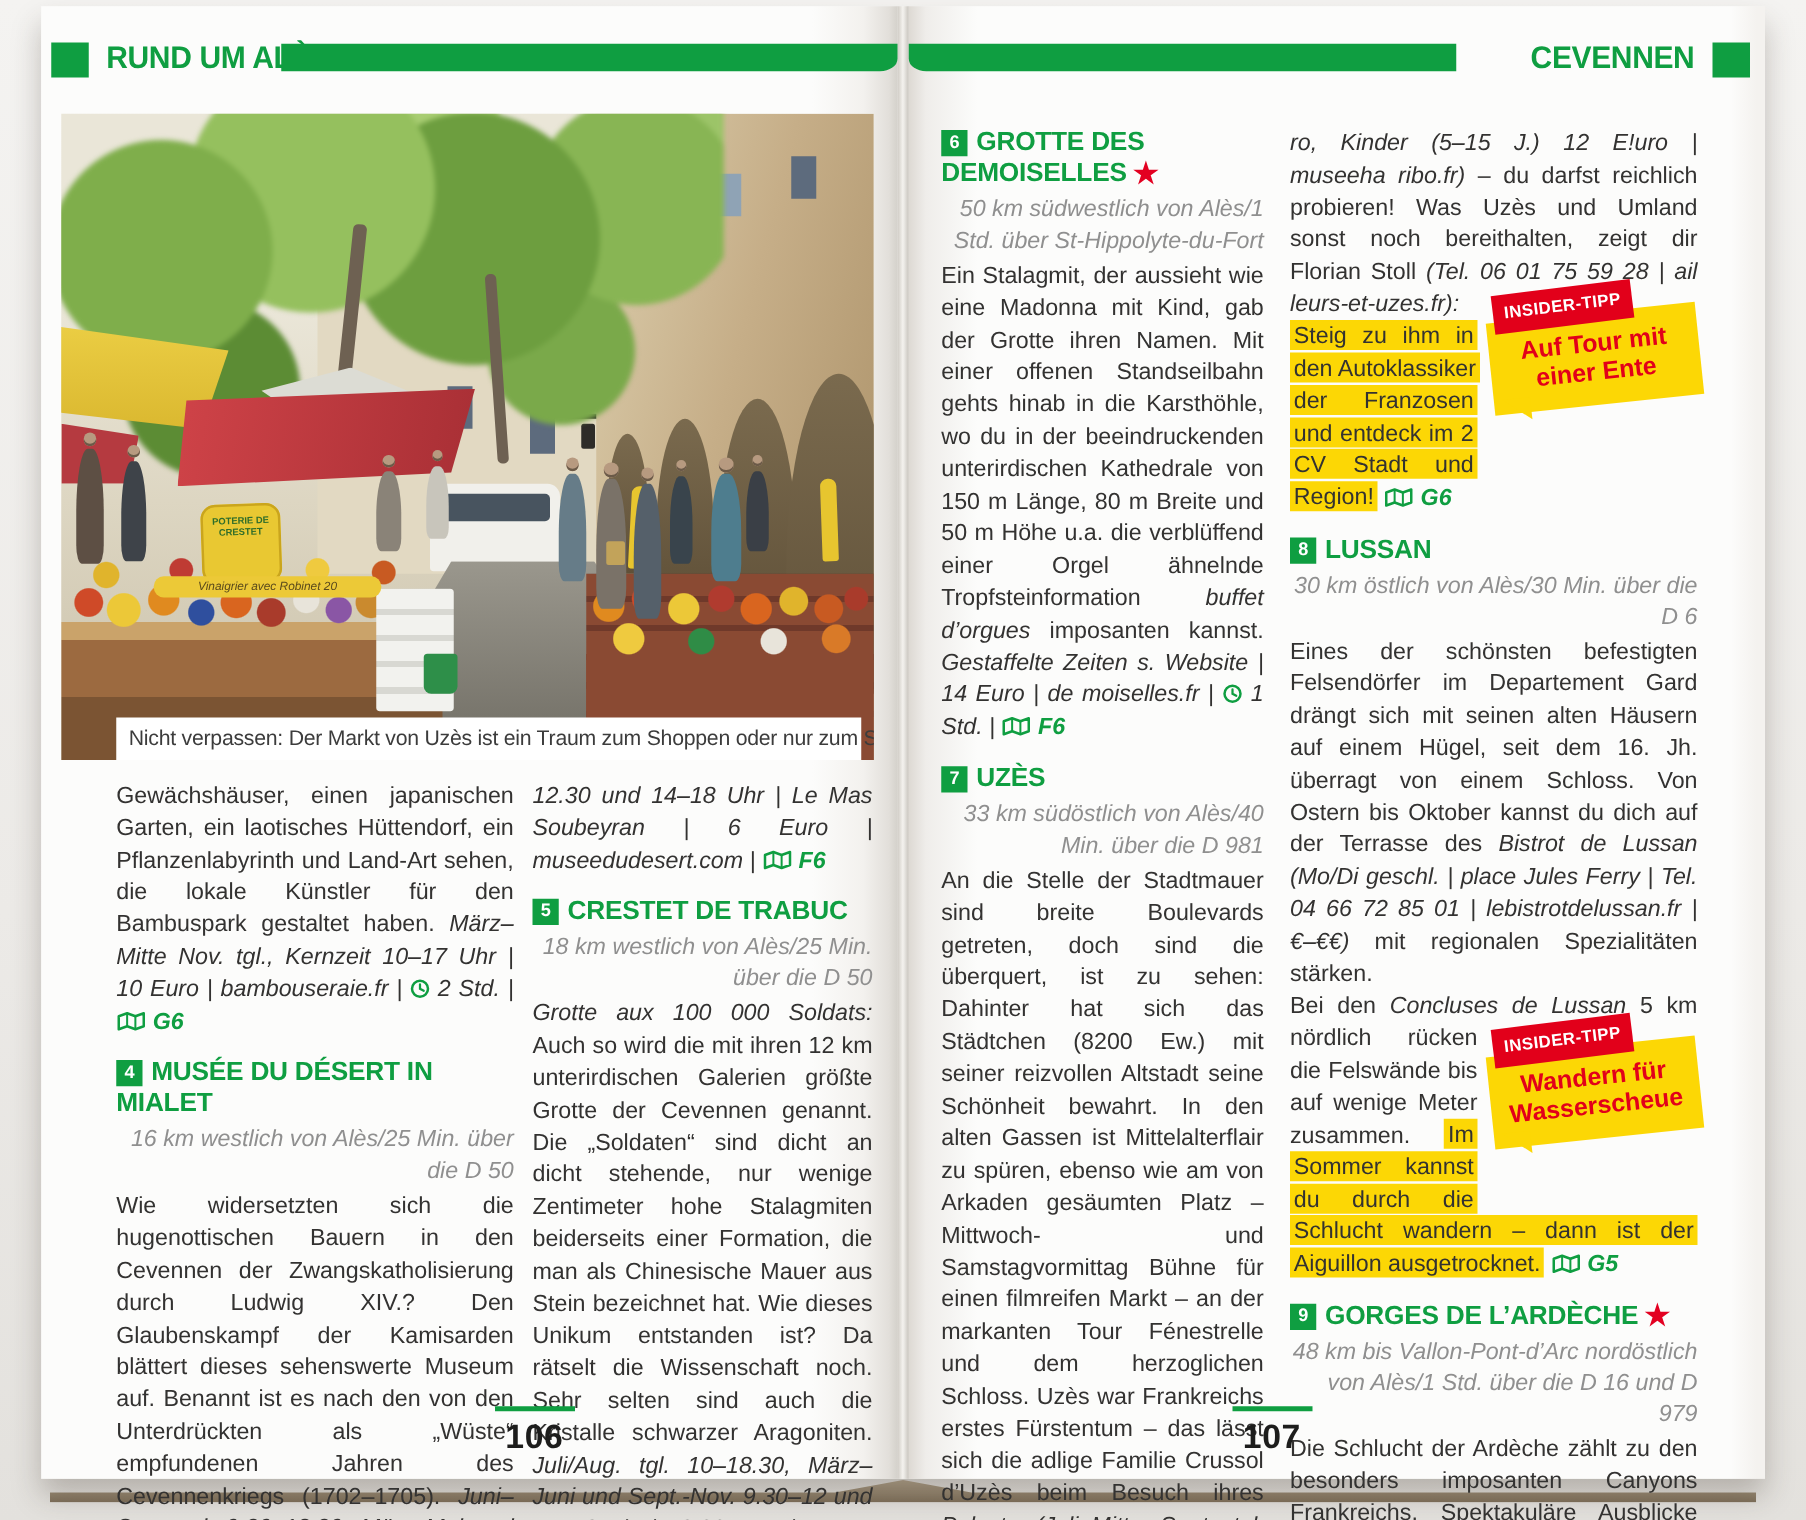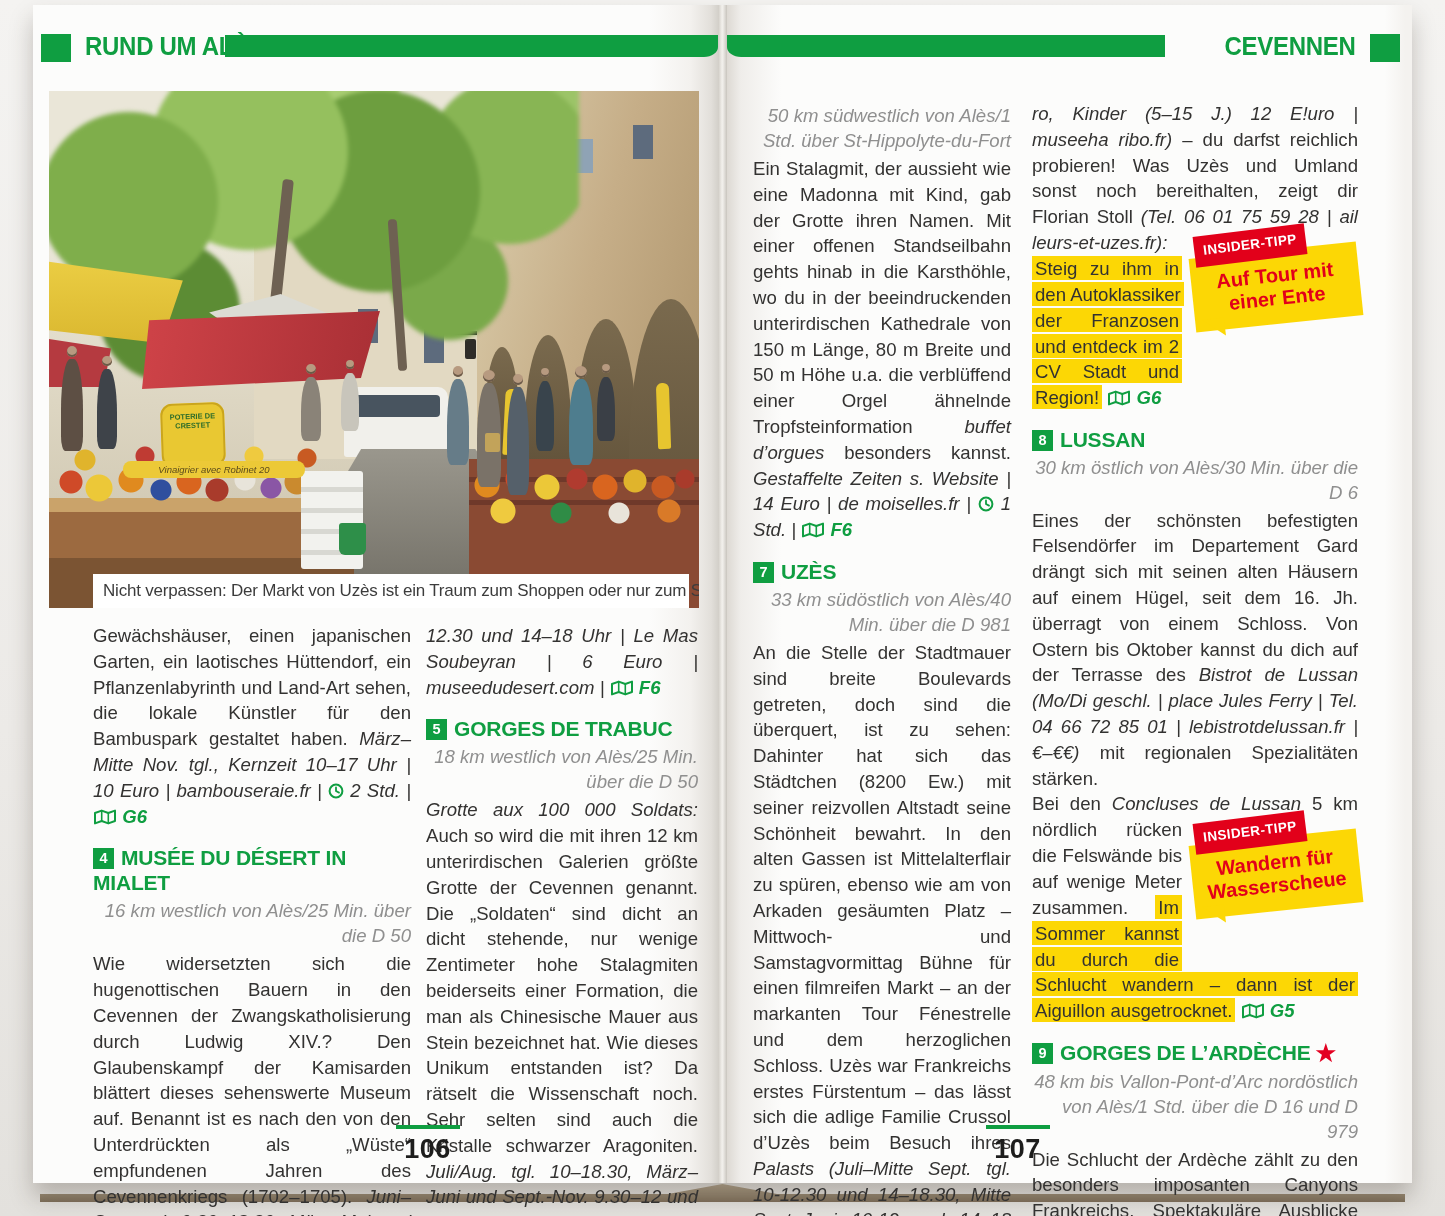--- a/index.html
+++ b/index.html
@@ -273,21 +273,21 @@
 
       <div class="col colB">
         <p>
           <span class="it">12.30 und 14–18 Uhr | Le Mas Soubeyran | 6 Euro | museedudesert.com |</span>
           <svg class="ic" width="24" height="16" viewBox="0 0 24 16">
               <use href="#ic-map-g"></use>
             </svg>
           <span class="mapref">F6</span>
         </p>
         <h2 class="head">
-          <span class="badge">5</span><span>GORGES DE TRABUC</span>
+          <span class="badge">5</span><span>CRESTET DE TRABUC</span>
         </h2>
         <span class="loc">18 km westlich von Alès/25 Min. über die D 50</span>
         <p>
           <span class="it">Grotte aux 100 000 Soldats:</span>
           <span>Auch so wird die mit ihren 12 km unterirdischen Galerien größte Grotte der Cevennen genannt. Die „Soldaten“ sind dicht an dicht stehende, nur wenige Zentimeter hohe Stalagmiten beiderseits einer Formation, die man als Chinesische Mauer aus Stein bezeichnet hat. Wie dieses Unikum entstanden ist? Da rätselt die Wissenschaft noch. Sehr selten sind auch die Kristalle schwarzer Aragoniten.</span>
           <span class="it">Juli/Aug. tgl. 10–18.30, März–Juni und Sept.-Nov. 9.30–12 und 14–18 Uhr | 13,90 Euro | grotte-de-trabuc.com |</span>
           
           
         </p>
       </div>
@@ -304,25 +304,28 @@
   <div class="page page-right">
     <div class="pg-head">
       <span class="hd-bar"></span>
       <span class="hd-title">CEVENNEN</span>
       <span class="hd-sq"></span>
     </div>
 
     <div class="cols">
 
       <div class="col colC">
+        <h2 class="head first">
+          <span class="badge">6</span><span>GROTTE DES DEMOISELLES</span><span class="star">★</span>
+        </h2>
         <span class="loc">50 km südwestlich von Alès/1 Std. über St-Hippolyte-du-Fort</span>
         <p>
           <span>Ein Stalagmit, der aussieht wie eine Madonna mit Kind, gab der Grotte ihren Namen. Mit einer offenen Standseilbahn gehts hinab in die Karsthöhle, wo du in der beeindruckenden unterirdischen Kathedrale von 150 m Länge, 80 m Breite und 50 m Höhe u.a. die verblüffend einer Orgel ähnelnde Tropfsteinformation</span>
           <span class="it">buffet d’orgues</span>
-          <span>besonders kannst.</span>
+          <span>imposanten kannst.</span>
           <span class="it">Gestaffelte Zeiten s. Website | 14 Euro | de moiselles.fr |</span>
           <svg class="ic" width="16" height="16" viewBox="0 0 16 16">
               <use href="#ic-clock-g"></use>
             </svg>
           <span class="it">1 Std. |</span>
           <svg class="ic" width="24" height="16" viewBox="0 0 24 16">
               <use href="#ic-map-g"></use>
             </svg>
           <span class="mapref">F6</span>
         </p>

